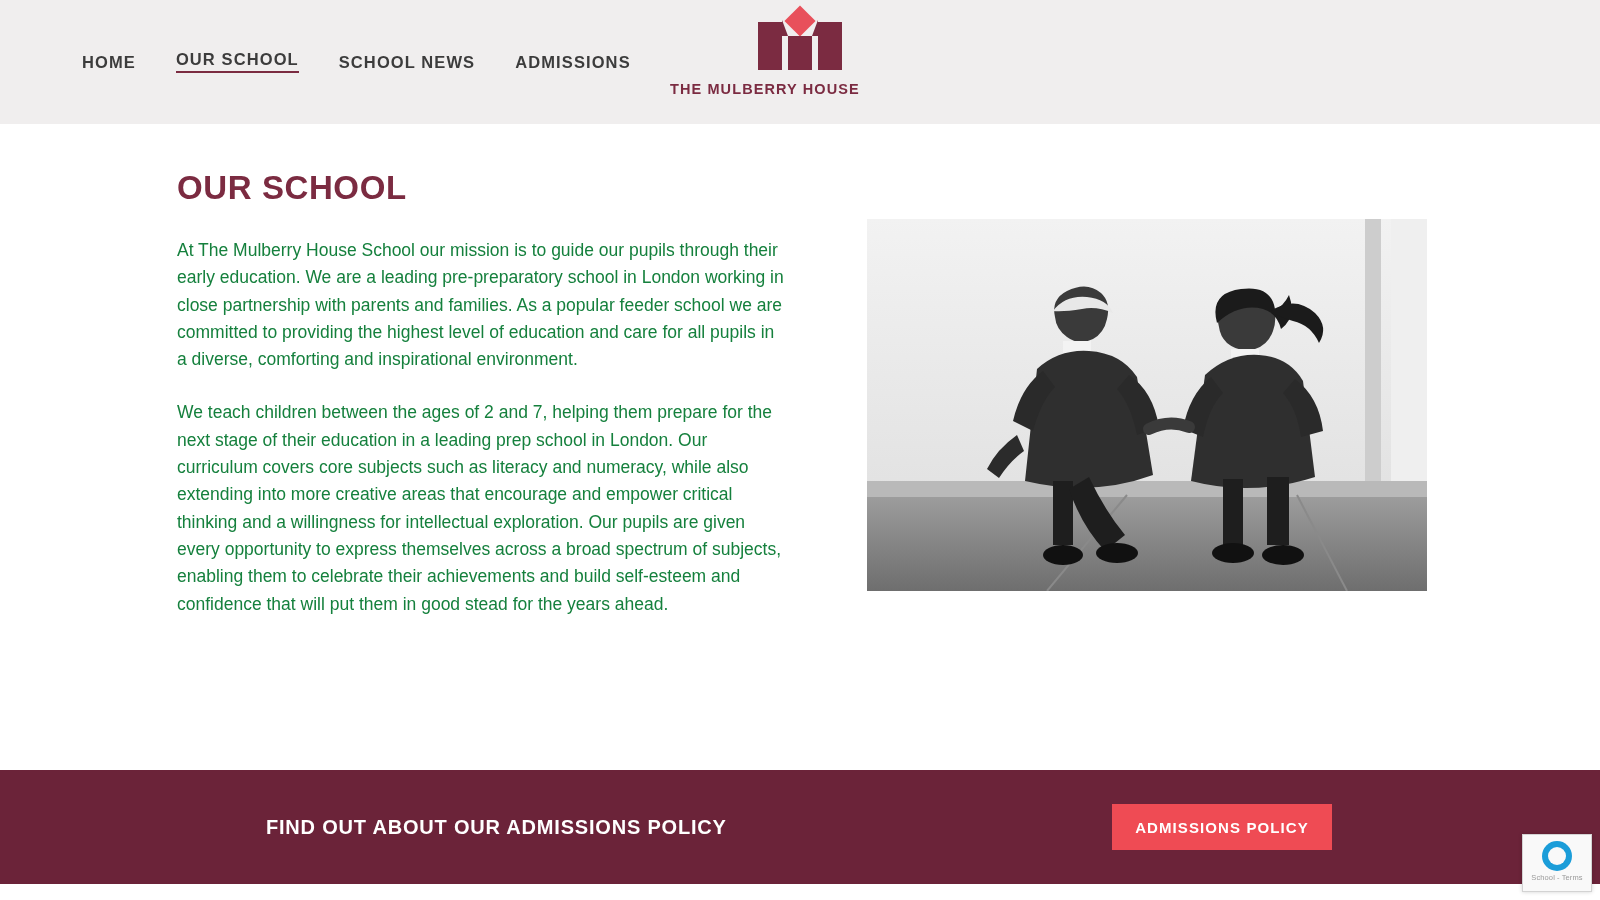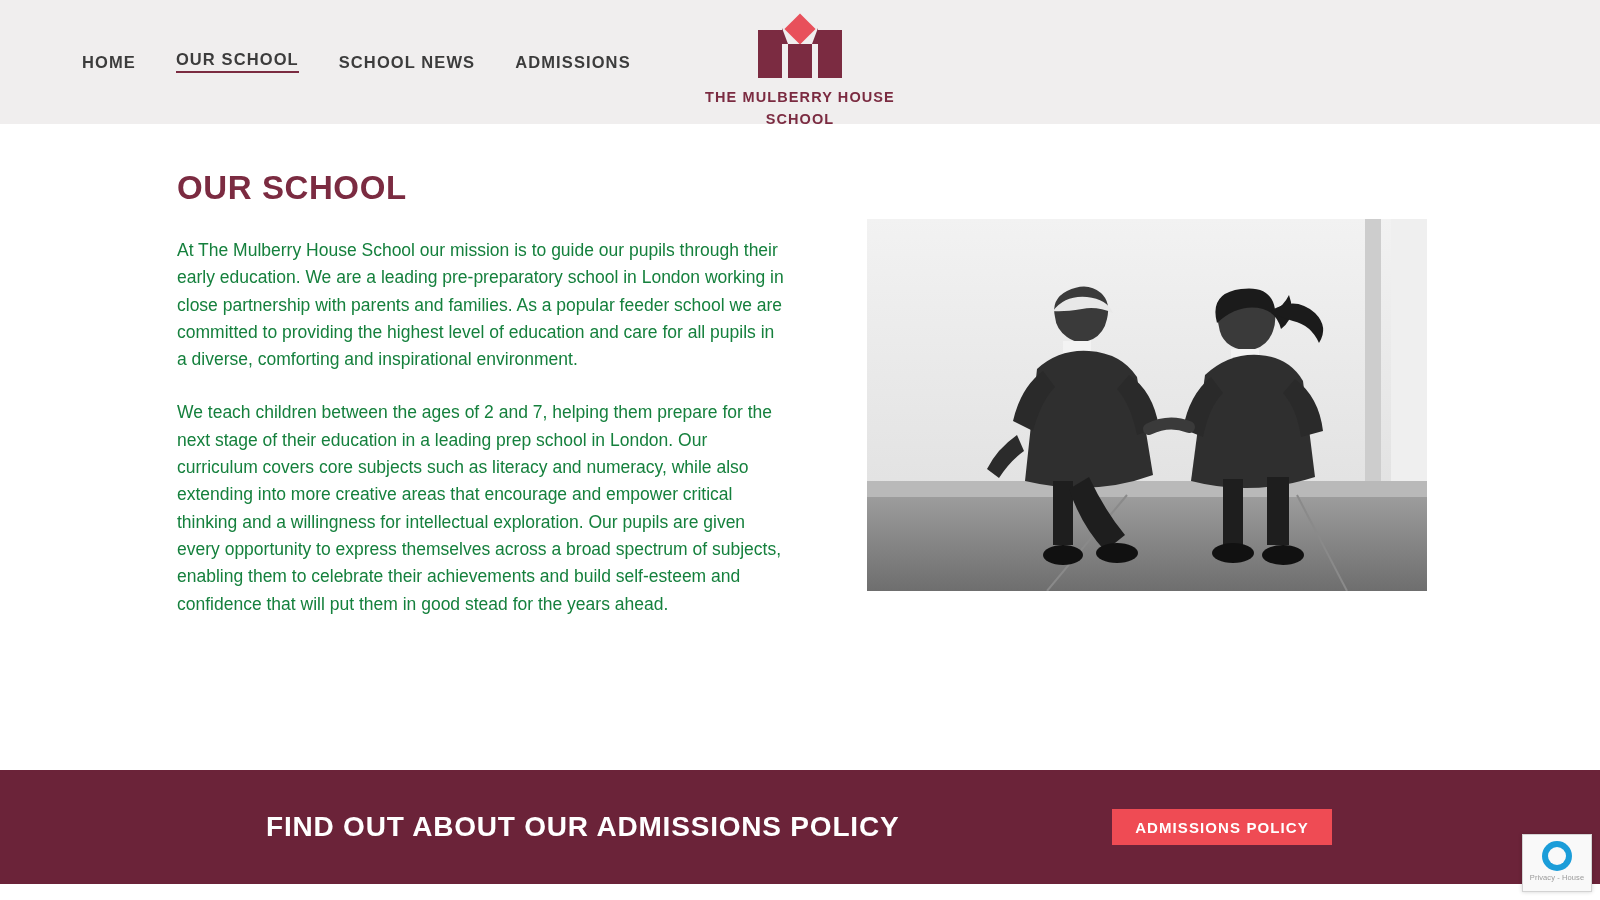--- a/index.html
+++ b/index.html
@@ -43,24 +43,24 @@
   .nav.right .nav-item { margin-right: 0; margin-left: 40px; }
   .nav-item.active {
     border-bottom: 2px solid #7b2b41;
     padding-bottom: 3px;
   }
 
   
   .logo {
     position: absolute;
     left: 50%;
-    top: 16px;
+    top: 8px;
     transform: translateX(-50%);
     width: 260px;
-    text-align: center;
+    text-align: left;
     user-select: none;
   }
   .logo-mark {
     width: 84px;
     height: 62px;
     margin: 0 auto 8px auto;
     position: relative;
   }
   .logo-mark .block-left,
   .logo-mark .block-right {
@@ -159,31 +159,31 @@
     width: 1600px;
     height: 114px;
     background: #6b2339;
     display: flex;
     align-items: center;
     position: relative;
   }
   .cta-title {
     position: absolute;
     left: 266px;
-    font-size: 28px;
+    font-size: 20px;
     font-weight: bold;
     letter-spacing: 0.8px;
     color: #ffffff;
     text-transform: uppercase;
   }
   .cta-button {
     position: absolute;
     left: 1112px;
     width: 220px;
-    height: 36px;
+    height: 46px;
     background: #ef4b54;
     color: #ffffff;
     border: none;
     font-family: "Liberation Sans", sans-serif;
     font-size: 15px;
     font-weight: bold;
     letter-spacing: 1.1px;
     text-transform: uppercase;
     cursor: pointer;
   }
@@ -236,21 +236,20 @@
   <div class="logo">
     <div class="logo-mark">
       <div class="diamond"></div>
       <div class="block-left"></div>
       <div class="block-mid"></div>
       <div class="block-right"></div>
       <div class="peak-left"></div>
       <div class="peak-right"></div>
     </div>
     <div class="logo-text">THE MULBERRY HOUSE</div>
-    <div class="logo-text">SCHOOL</div>
   </div>
 
 </div>
 
 <div class="main">
   <div class="content">
 
     <div class="col-text">
       <h1 class="page-title">OUR SCHOOL</h1>
       <p class="para">At The Mulberry House School our mission is to guide our pupils through their early education. We are a leading pre-preparatory school in London working in close partnership with parents and families. As a popular feeder school we are committed to providing the highest level of education and care for all pupils in a diverse, comforting and inspirational environment.</p>
@@ -315,14 +314,14 @@
   </div>
 </div>
 
 <div class="cta">
   <div class="cta-title">FIND OUT ABOUT OUR ADMISSIONS POLICY</div>
   <button class="cta-button">ADMISSIONS POLICY</button>
 </div>
 
 <div class="recaptcha">
   <div class="recaptcha-logo"></div>
-  <div class="recaptcha-text">Privacy - House</div>
+  <div class="recaptcha-text">School - Terms</div>
 </div>
 
 </body></html>

